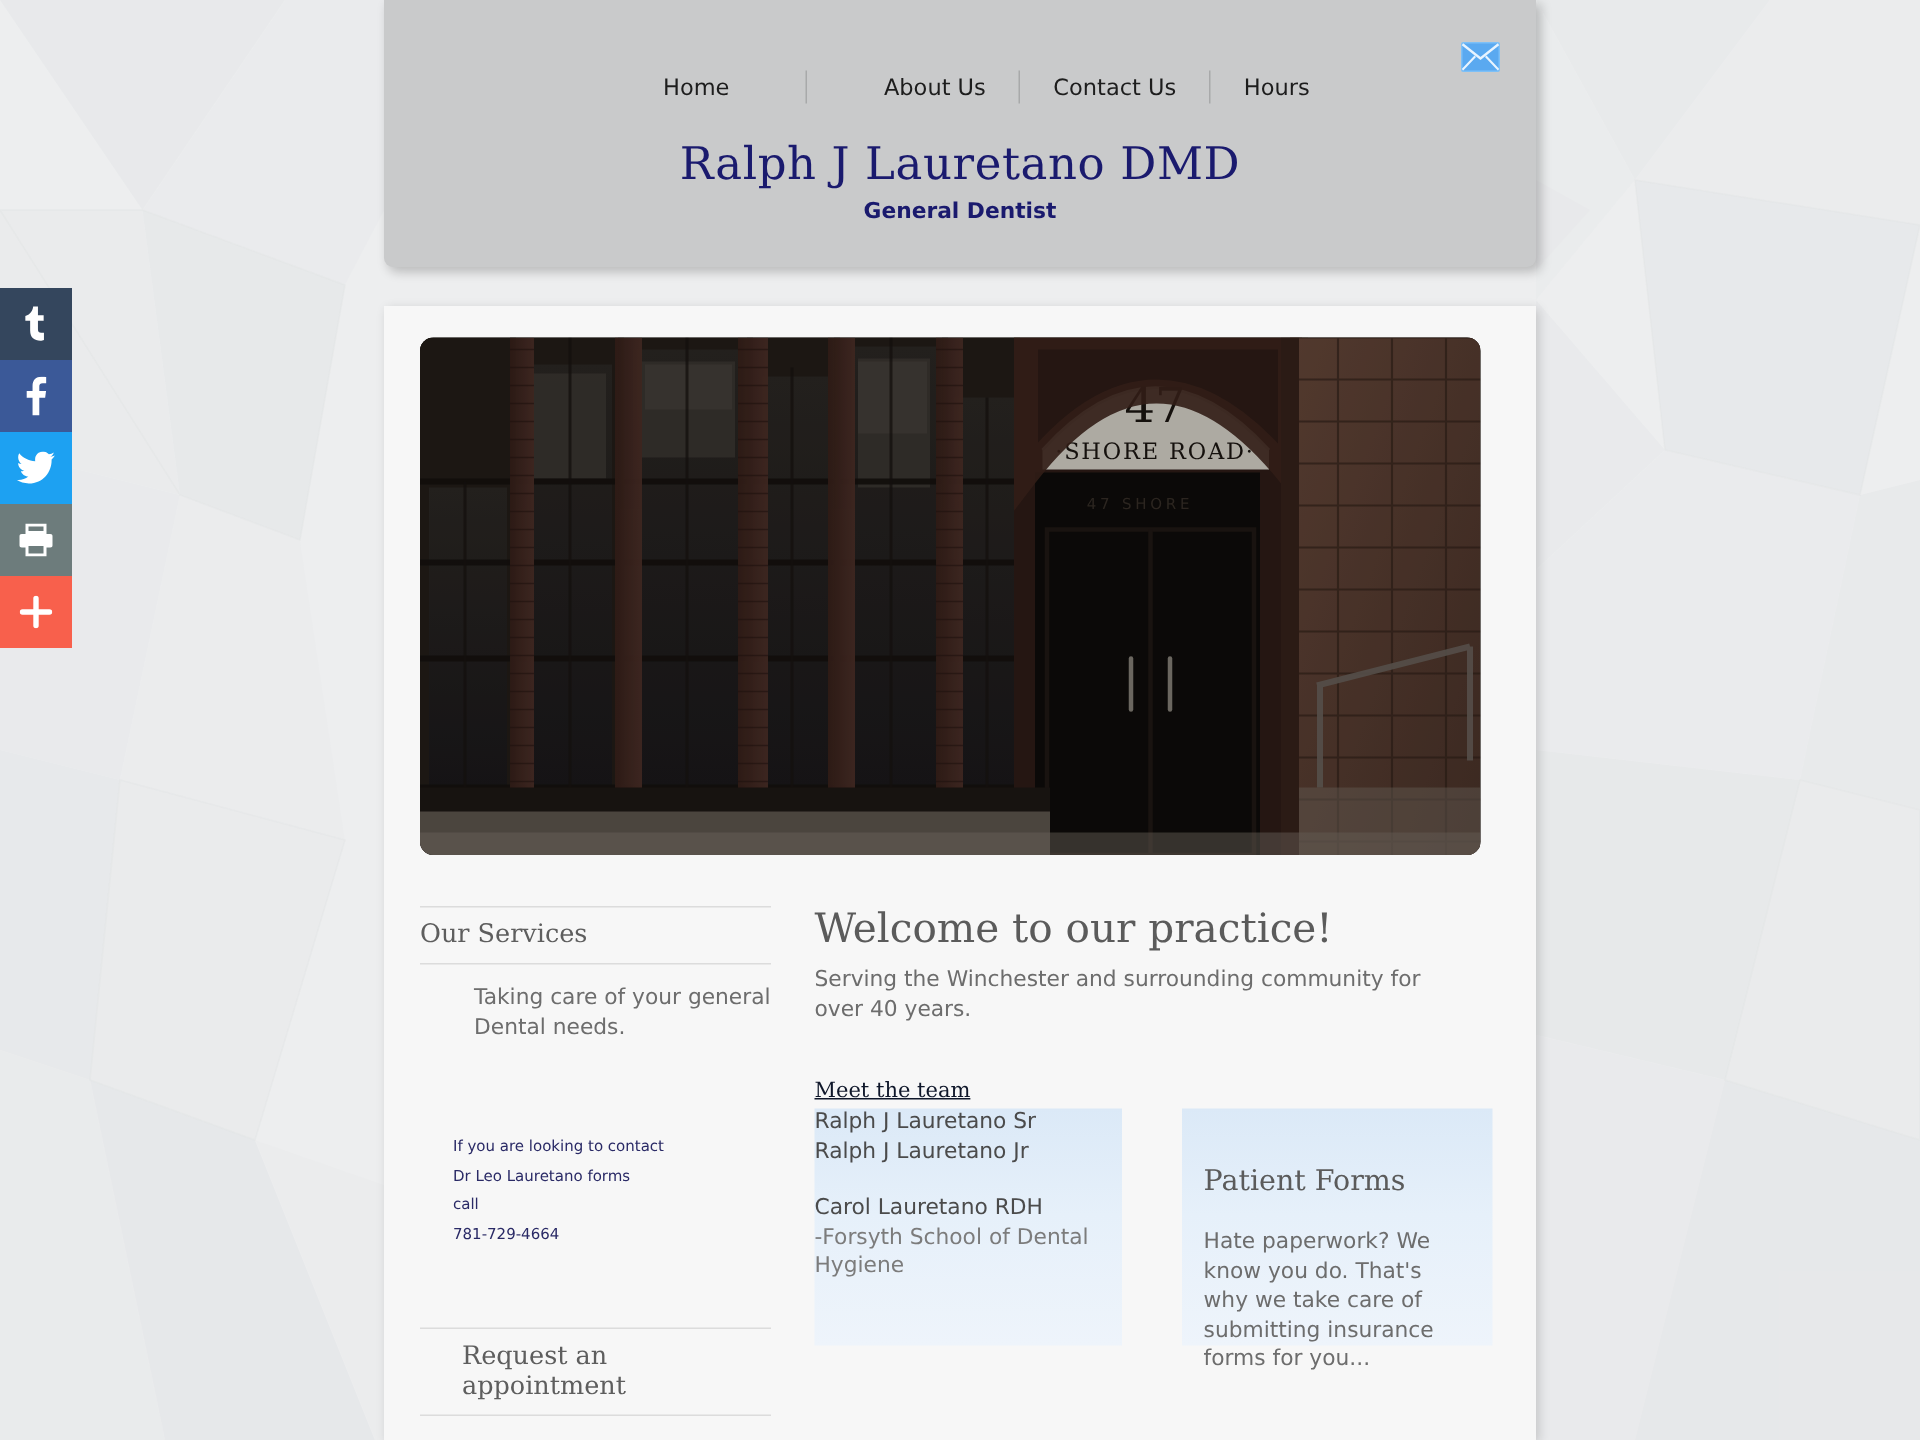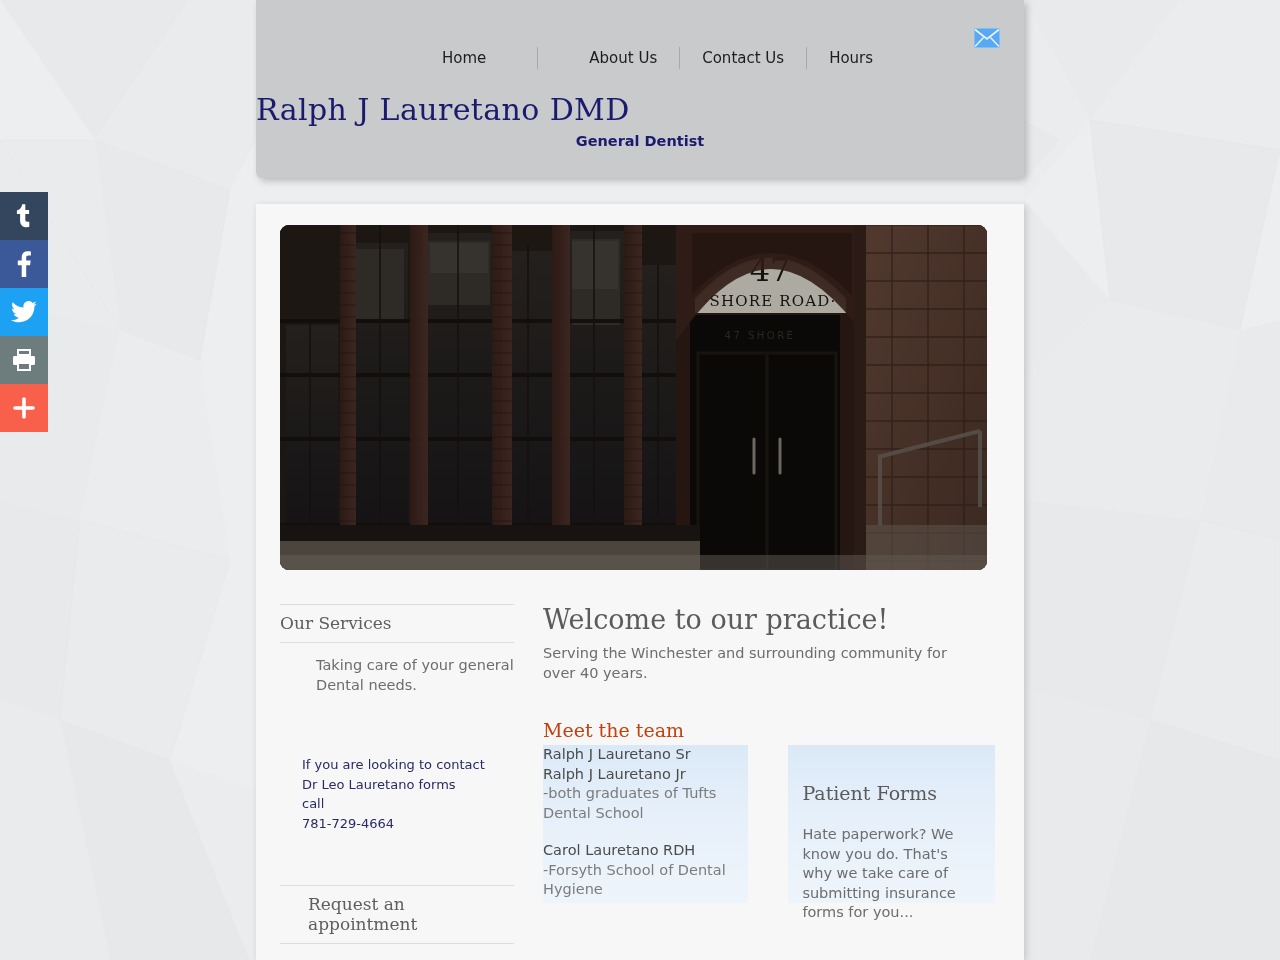--- a/index.html
+++ b/index.html
@@ -100,20 +100,21 @@
     width: 26px;
     height: 20px;
     cursor: pointer;
   }
 
   #site-title {
     position: absolute;
     left: 0;
     right: 0;
     top: 92px;
+    text-align: center;
     color: #1a1a6e;
     font-family: "DejaVu Serif", serif;
     font-size: 30px;
     font-weight: 400;
     letter-spacing: 0.4px;
   }
   #site-subtitle {
     position: absolute;
     left: 0;
     right: 0;
@@ -193,21 +194,21 @@
 
   #services-body {
     margin-top: 13px;
   }
 
   #contact-note {
     margin-top: 60px;
     margin-left: 22px;
     color: #2a2a66;
     font-family: "DejaVu Sans", sans-serif;
-    font-size: 13px;
+    font-size: 10px;
     line-height: 19.5px;
   }
 
   #request-block {
     margin-top: 52px;
   }
   #request-block .section-rule-head { padding-left: 28px; }
 
   
   #welcome-title {
@@ -221,23 +222,24 @@
     margin-top: 8px;
     font-family: "DejaVu Sans", sans-serif;
     font-size: 14.5px;
     line-height: 19.5px;
     color: #6d6d6d;
     width: 440px;
   }
   #meet-head {
     margin-top: 36px;
     font-family: "DejaVu Serif", serif;
-    font-size: 19px;
-    color: #c2410c;
+    font-size: 14px;
+    color: #0f172a;
     font-weight: 400;
+    text-decoration: underline;
   }
 
   #cards-row {
     margin-top: 4px;
     display: flex;
     gap: 40px;
   }
 
   .info-card {
     width: 215px;
@@ -533,21 +535,20 @@
       <div id="welcome-title">Welcome to our practice!</div>
       <div id="welcome-sub">Serving the Winchester and surrounding community for over 40 years.</div>
 
       <div id="meet-head">Meet the team</div>
 
       <div id="cards-row">
 
         <div class="info-card" id="team-card">
           <div class="team-line team-name">Ralph J Lauretano Sr</div>
           <div class="team-line team-name">Ralph J Lauretano Jr</div>
-          <div class="team-line team-school">  -both graduates of Tufts Dental School</div>
           <div class="team-gap"></div>
           <div class="team-line team-name">Carol Lauretano RDH</div>
           <div class="team-line team-school">   -Forsyth School of Dental Hygiene</div>
         </div>
 
         <div class="info-card" id="forms-card">
           <div class="forms-title">Patient Forms</div>
           <div class="forms-body">Hate paperwork? We know you do. That's why we take care of submitting insurance forms for you...</div>
         </div>
 

